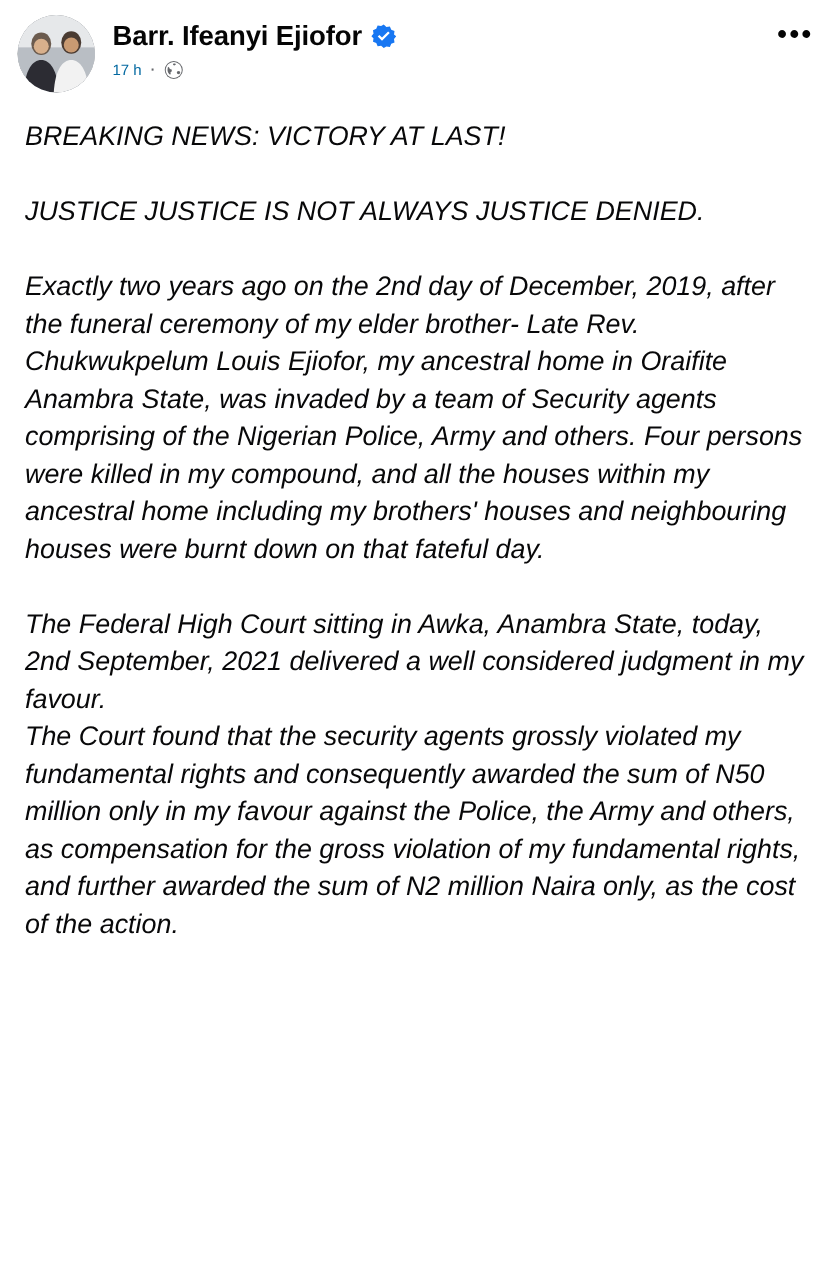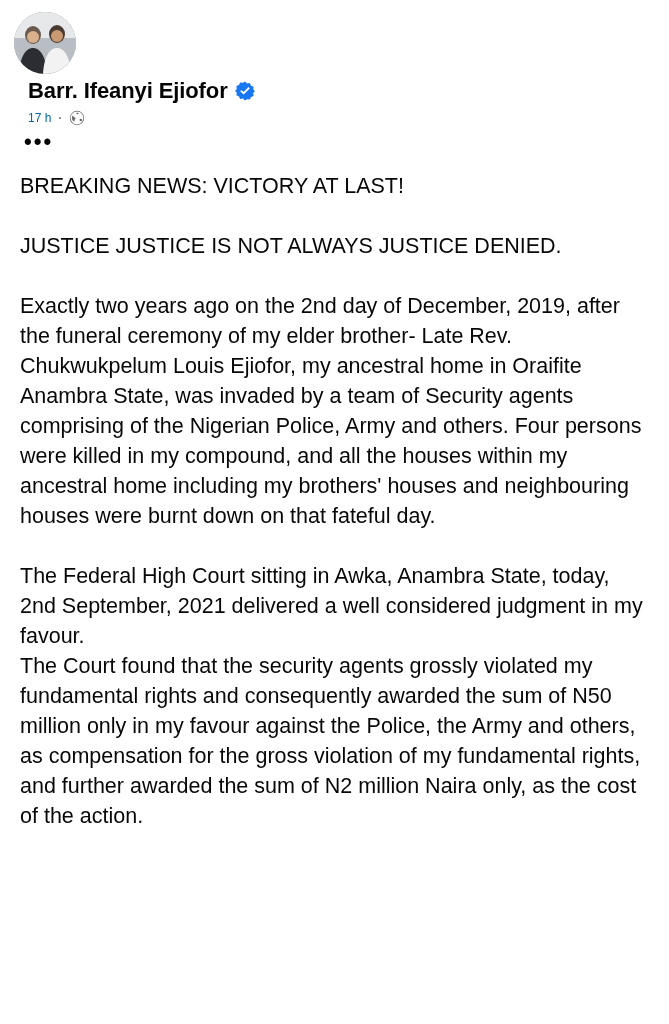--- a/index.html
+++ b/index.html
@@ -17,21 +17,20 @@
   .post {
     width: 669px;
     box-sizing: border-box;
     padding: 0;
   }
   .post-header {
     display: flex;
     align-items: flex-start;
     padding: 12px 14px 6px 14px;
     box-sizing: border-box;
-    flex-direction: column;
   }
   .avatar {
     width: 62px;
     height: 62px;
     border-radius: 50%;
     flex: 0 0 62px;
     overflow: hidden;
     position: relative;
     background: #8a8d91;
   }
@@ -87,20 +86,21 @@
     color: #050505;
     font-size: 22px;
     letter-spacing: 2px;
     line-height: 18px;
     font-weight: bold;
     cursor: pointer;
   }
   .post-body {
     padding: 14px 18px 0 20px;
     box-sizing: border-box;
+    font-style: italic;
   }
   .para {
     font-size: 21.5px;
     line-height: 30px;
     color: #080809;
     margin: 0 0 30px 0;
     white-space: pre-wrap;
     word-wrap: break-word;
   }
   .para.tight {

